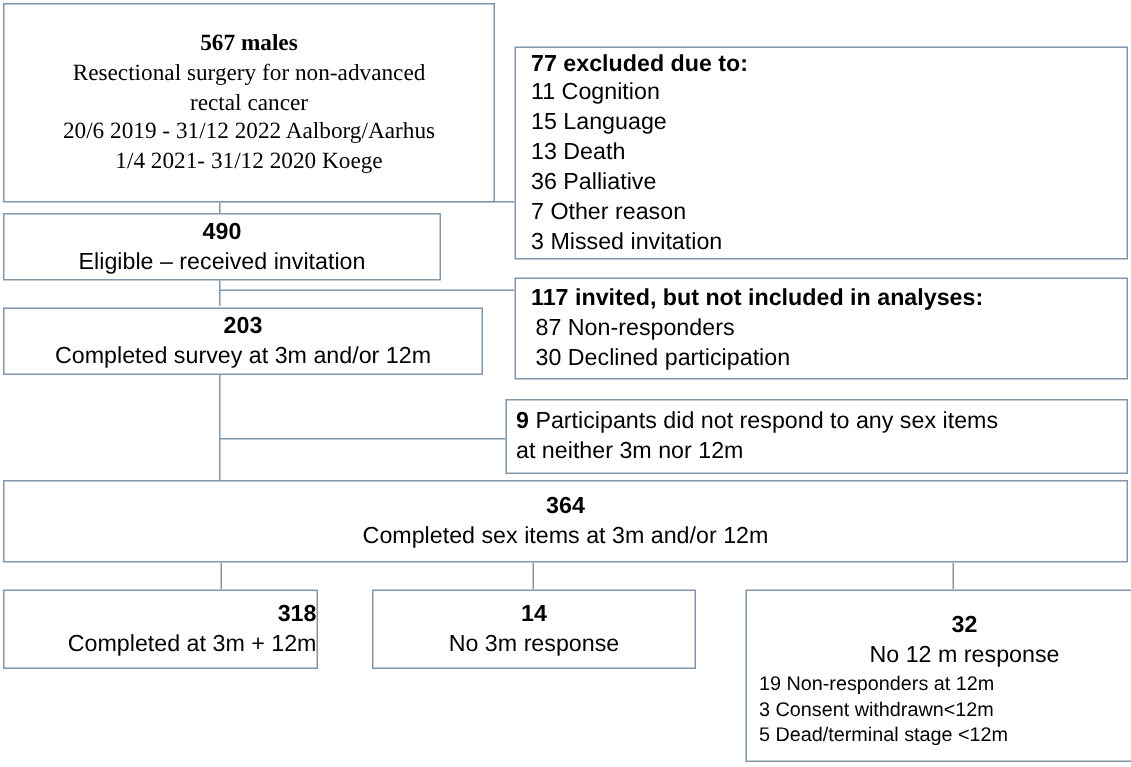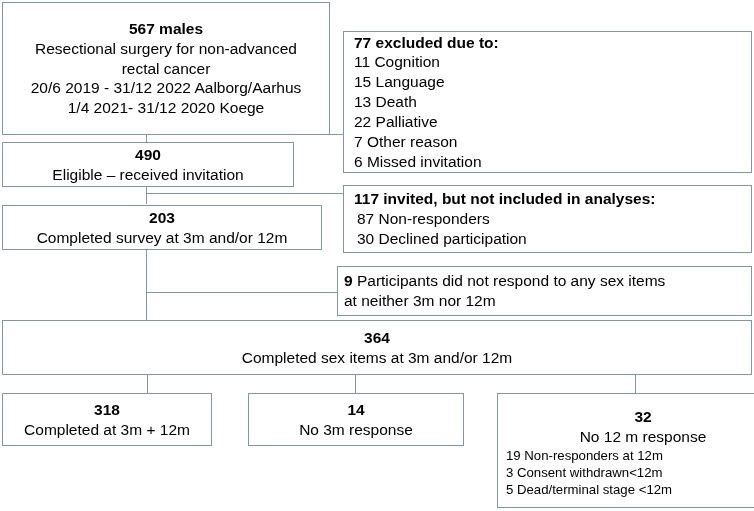--- a/index.html
+++ b/index.html
@@ -87,36 +87,36 @@
   <div class="conn v" style="left:146px; top:186px; height:18px;"></div>
   <div class="conn h" style="left:146px; top:193px; width:197px;"></div>
 
   <div class="conn v" style="left:146px; top:250px; height:70px;"></div>
   <div class="conn h" style="left:146px; top:292px; width:192px;"></div>
 
   <div class="conn v" style="left:147px; top:375px; height:18px;"></div>
   <div class="conn v" style="left:355px; top:375px; height:18px;"></div>
   <div class="conn v" style="left:635px; top:375px; height:18px;"></div>
 
-  <div class="box centered" style="left:2px; top:2px; width:328px; height:133px;">
+  <div class="box centered" style="left:2px; top:2px; width:328px; height:133px;font-family:Liberation Serif, serif;">
     <div class="line-head">567 males</div>
     <div class="line-body">Resectional surgery for non-advanced</div>
     <div class="line-body">rectal cancer</div>
     <div class="line-body">20/6 2019 - 31/12 2022 Aalborg/Aarhus</div>
     <div class="line-body">1/4 2021- 31/12 2020 Koege</div>
   </div>
 
   <div class="box lefted" style="left:343px; top:31px; width:409px; height:142px;">
     <div class="line-head pad-l">77 excluded due to:</div>
     <div class="line-body pad-l">11 Cognition</div>
     <div class="line-body pad-l">15 Language</div>
     <div class="line-body pad-l">13 Death</div>
-    <div class="line-body pad-l">22 Palliative</div>
+    <div class="line-body pad-l">36 Palliative</div>
     <div class="line-body pad-l">7 Other reason</div>
-    <div class="line-body pad-l">6 Missed invitation</div>
+    <div class="line-body pad-l">3 Missed invitation</div>
   </div>
 
   <div class="box centered" style="left:2px; top:142px; width:292px; height:45px;">
     <div class="line-head">490</div>
     <div class="line-body">Eligible – received invitation</div>
   </div>
 
   <div class="box lefted" style="left:343px; top:185px; width:409px; height:68px;">
     <div class="line-head pad-l">117 invited, but not included in analyses:</div>
     <div class="line-body indent">87 Non-responders</div>
@@ -131,21 +131,21 @@
   <div class="box lefted" style="left:337px; top:266px; width:415px; height:50px;">
     <div class="line-body pad-l-sm"><span class="inline-head">9</span><span> Participants did not respond to any sex items</span></div>
     <div class="line-body pad-l-sm">at neither 3m nor 12m</div>
   </div>
 
   <div class="box centered" style="left:2px; top:320px; width:750px; height:55px;align-items:center;">
     <div class="line-head">364</div>
     <div class="line-body">Completed sex items at 3m and/or 12m</div>
   </div>
 
-  <div class="box centered" style="left:2px; top:393px; width:210px; height:53px;">
+  <div class="box centered" style="left:2px; top:393px; width:210px; height:53px;align-items:flex-end;">
     <div class="line-head">318</div>
     <div class="line-body">Completed at 3m + 12m</div>
   </div>
 
   <div class="box centered" style="left:248px; top:393px; width:216px; height:53px;">
     <div class="line-head">14</div>
     <div class="line-body">No 3m response</div>
   </div>
 
   <div class="box centered" style="left:497px; top:393px; width:292px; height:115px; justify-content:center; padding-top:5px;">

